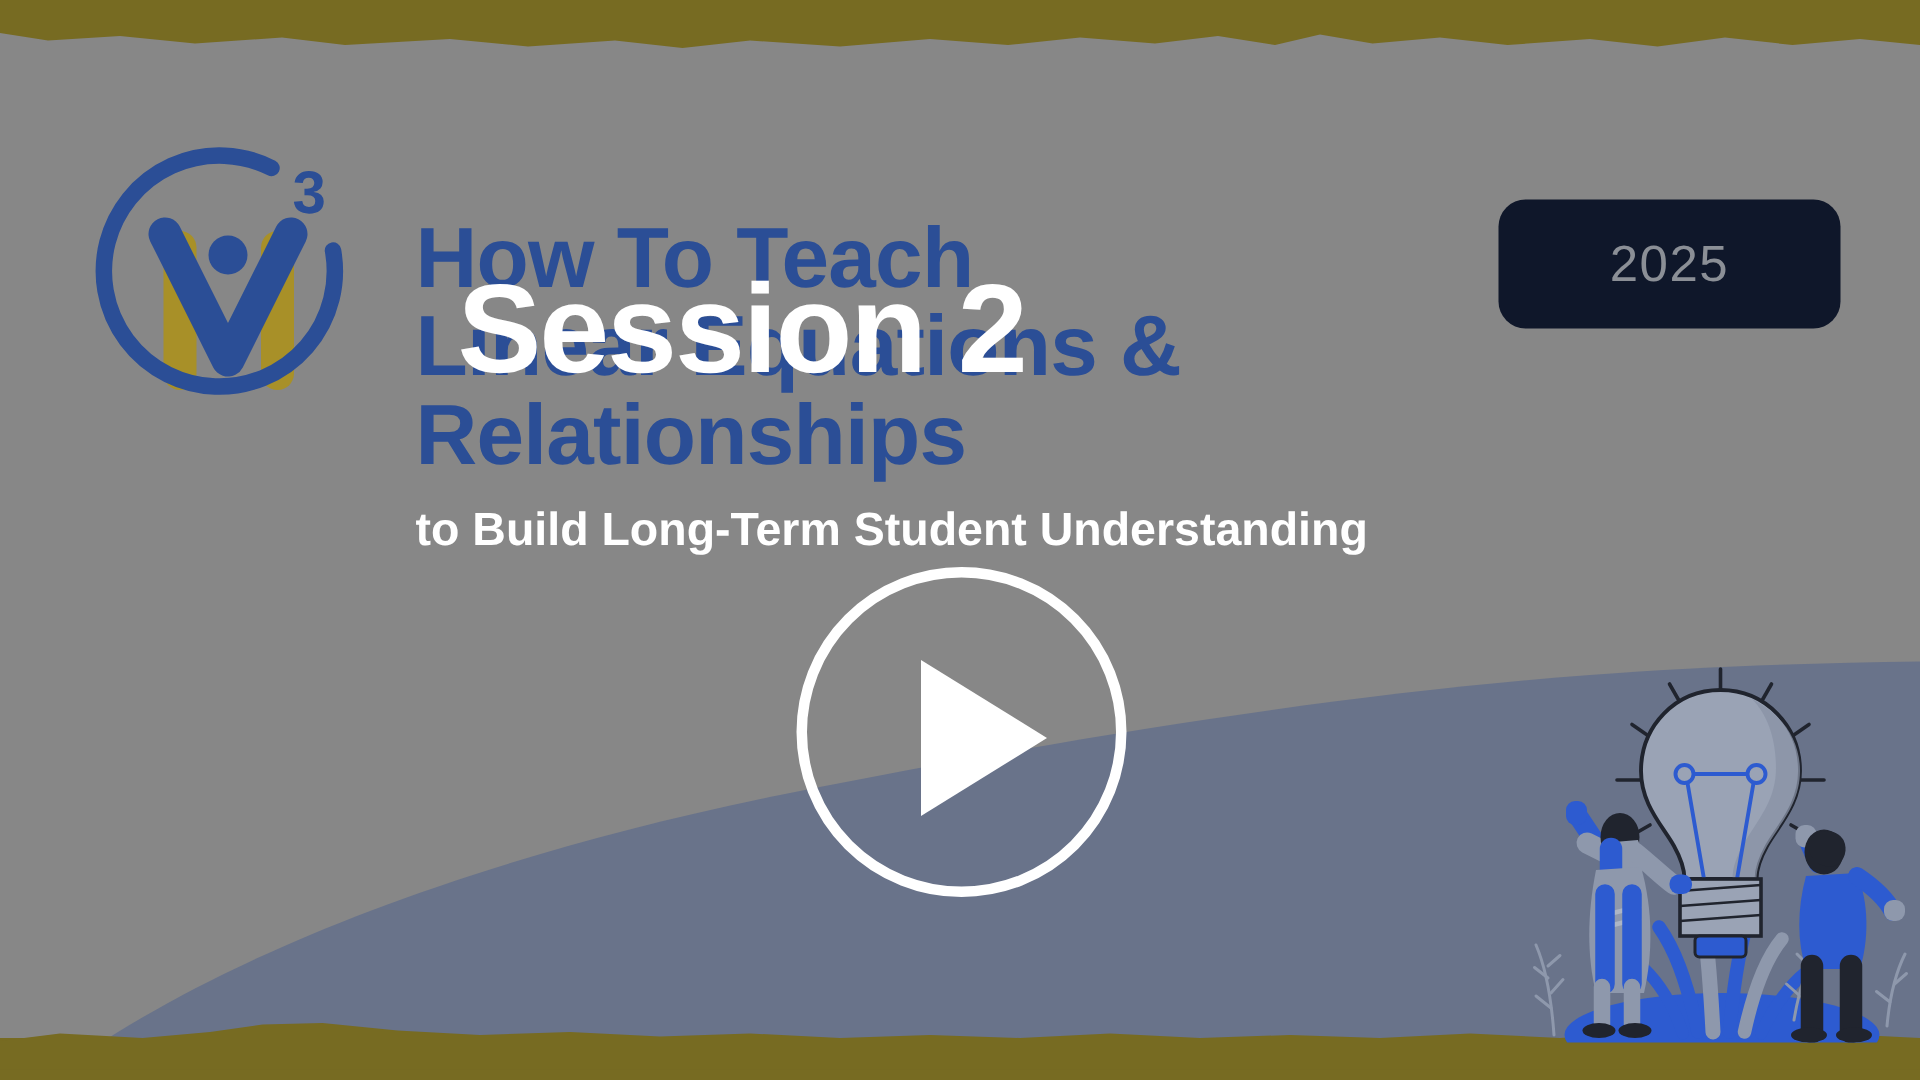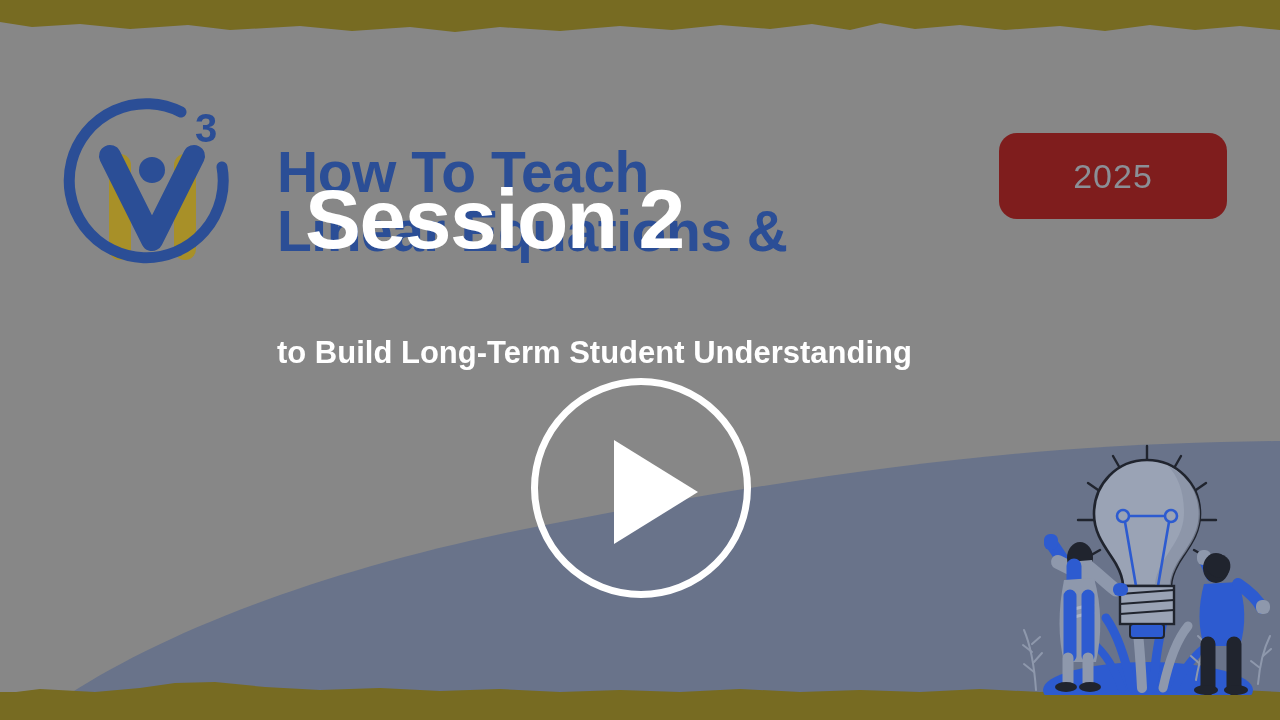--- a/index.html
+++ b/index.html
@@ -28,21 +28,21 @@
     position:absolute;
     left:62px; top:92px;
     width:180px; height:185px;
   }
 
   
   #year-badge {
     position:absolute;
     left:999px; top:133px;
     width:228px; height:86px;
-    background:#7f1d1d;
+    background:#0f172a;
     border-radius:18px;
     display:flex; align-items:center; justify-content:center;
   }
   #year-badge .year-text {
     font-size:34px;
     font-weight:400;
     color:#8B8F96;
     letter-spacing:1px;
     line-height:1;
   }
@@ -158,20 +158,21 @@
     <text x="133" y="50" font-family="Liberation Sans, sans-serif" font-size="40" font-weight="bold" fill="#2B4E96">3</text>
   </svg>
 
   <div id="year-badge">
     <span class="year-text">2025</span>
   </div>
 
   <div id="headline">
     <div class="line">How To Teach</div>
     <div class="line">Linear Equations &amp;</div>
+    <div class="line">Relationships</div>
   </div>
 
   <div id="subtitle">to Build Long-Term Student Understanding</div>
 
   <div id="session-overlay">Session 2</div>
 
   <div id="play-button">
     <div class="play-triangle"></div>
   </div>
 

